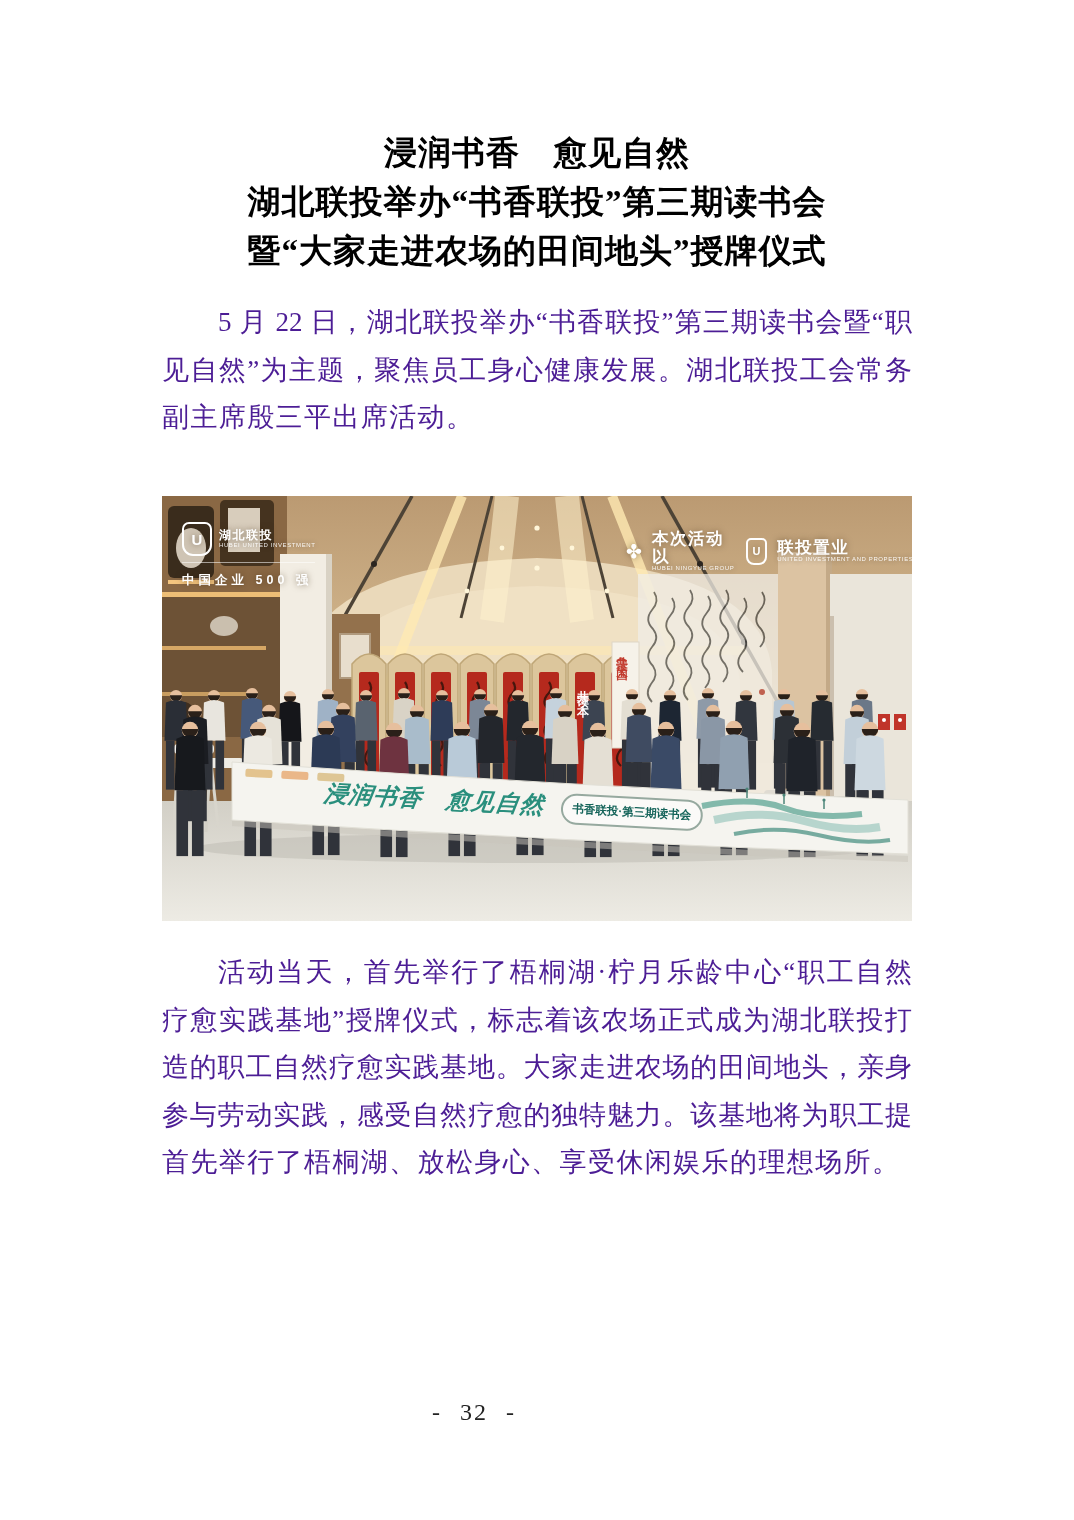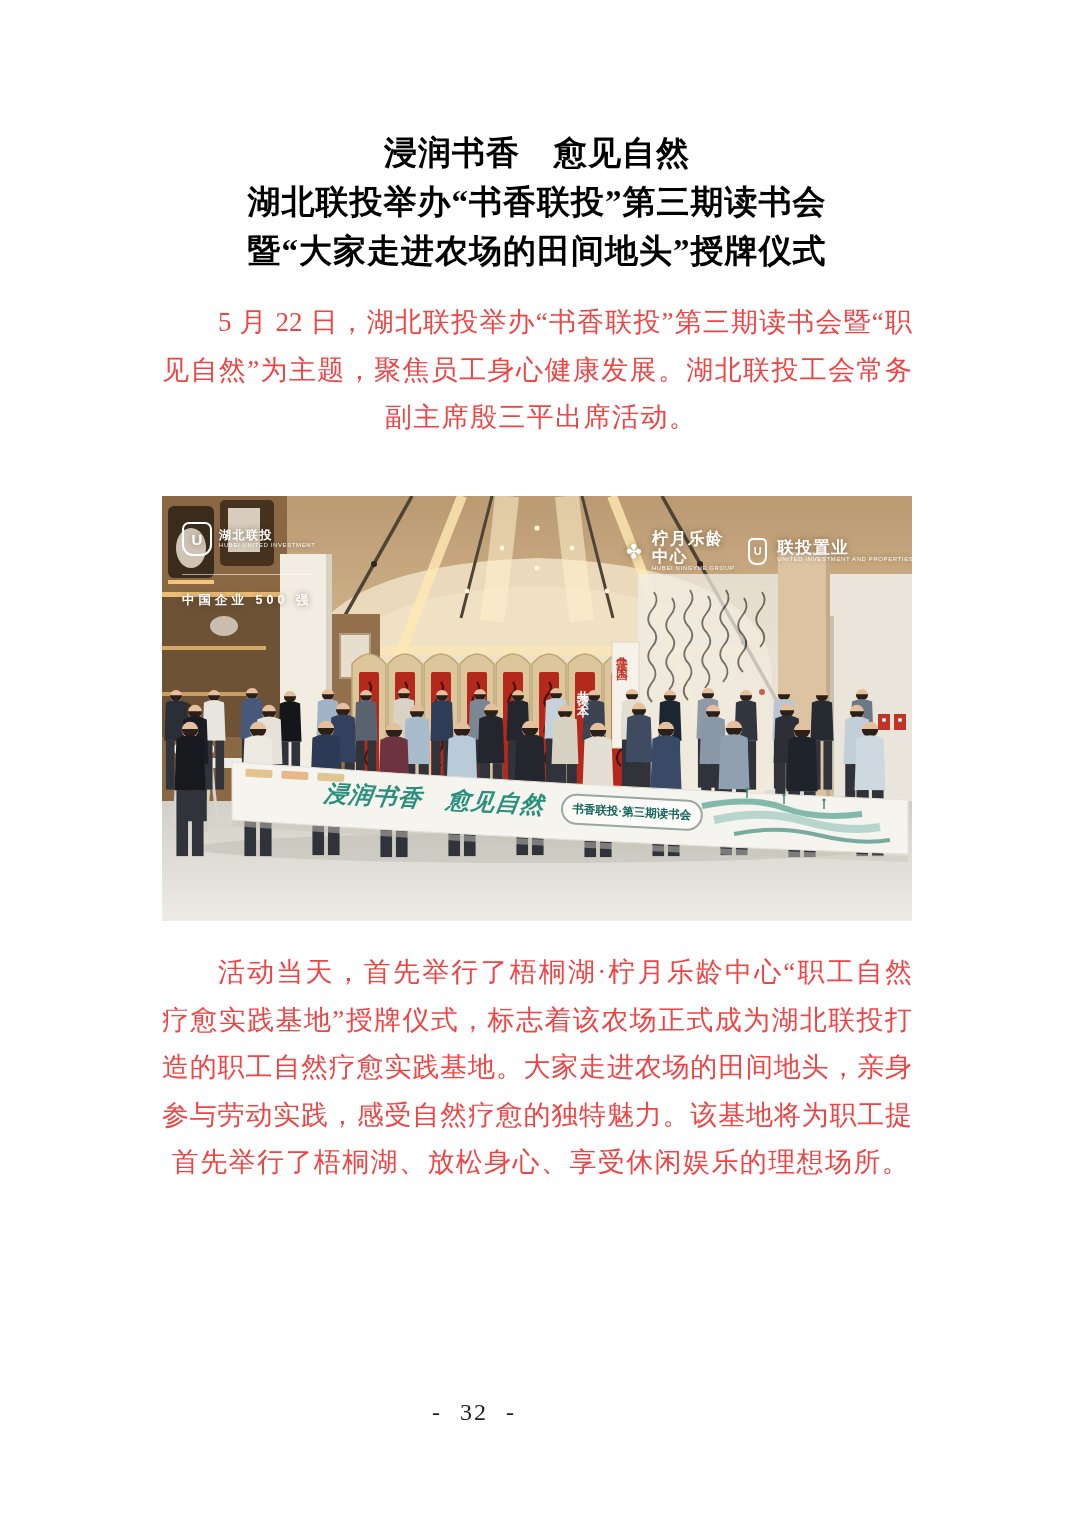--- a/index.html
+++ b/index.html
@@ -2,43 +2,43 @@
 <html><head>
 <meta charset="utf-8">
 <style>
   html,body{margin:0;padding:0;}
   body{width:1074px;height:1520px;background:#ffffff;position:relative;
        font-family:"Liberation Serif","DejaVu Serif",serif;color:#121212;overflow:hidden;}
 
   
   .title{position:absolute;top:129px;left:0;width:1074px;text-align:center;
          font-weight:bold;font-size:33px;line-height:49px;color:#000;letter-spacing:1px;}
-  .bodytext{position:absolute;left:162px;width:750px;font-size:27px;line-height:47.6px;color:#ef4444;}
+  .bodytext{position:absolute;left:162px;width:750px;font-size:27px;line-height:47.6px;color:#4c1d95;}
   .p1{top:299px;} .p2{top:949px;}
   .jline{text-align:justify;text-align-last:justify;}
-  .lline{text-align:center;letter-spacing:1.4px;margin-left:8px;}
+  .lline{text-align:left;letter-spacing:1.4px;}
   .indent{text-indent:56px;}
   .pagenum{position:absolute;top:1399px;left:0;width:948px;text-align:center;
            font-size:24px;letter-spacing:2px;word-spacing:10px;color:#222;}
 
   
   .photo{position:absolute;left:162px;top:496px;width:750px;height:425px;
          background:#d8c3a2;overflow:hidden;}
   .photo svg{position:absolute;left:0;top:0;}
   .sans{font-family:"Liberation Sans","DejaVu Sans",sans-serif;}
 
   .logoL{position:absolute;left:20px;top:26px;color:#fff;text-shadow:0 0 6px rgba(60,40,15,.55);}
   .logoRow{display:flex;align-items:center;gap:7px;}
   .umark{width:26px;height:30px;border:2.5px solid #fff;border-radius:7px 7px 11px 11px;
          display:flex;align-items:center;justify-content:center;font-size:15px;font-weight:bold;}
   .umark.sm{width:19px;height:23px;border-width:2px;font-size:11px;border-radius:5px 5px 8px 8px;}
   .lname{font-size:12px;font-weight:bold;letter-spacing:1.5px;line-height:1.1;}
   .lname.md{font-size:16.5px;}
   .lsub{font-size:6px;letter-spacing:.6px;opacity:.9;line-height:1.3;white-space:nowrap;}
-  .lbadge{margin-top:18px;padding-top:17px;border-top:1px solid rgba(255,255,255,.55);
+  .lbadge{margin-top:6px;padding-top:9px;border-top:1px solid rgba(255,255,255,.55);
           font-size:12.5px;letter-spacing:4px;font-weight:bold;}
   .logoR{position:absolute;left:464px;top:33px;display:flex;align-items:center;gap:10px;
          color:#fff;text-shadow:0 0 6px rgba(60,40,15,.5);}
   .flower{font-size:19px;line-height:1;}
 
   .bannerT{position:absolute;left:70px;top:266px;width:676px;height:64px;
            transform:rotate(3.1deg);transform-origin:0 0;}
   .sponsors{position:absolute;left:14px;top:6px;display:flex;gap:9px;}
   .sponsors i{display:block;width:27px;height:8px;border-radius:2px;opacity:.55;}
   .bmain{position:absolute;left:94px;top:10px;font-size:23.5px;font-weight:bold;font-style:italic;
@@ -260,21 +260,21 @@
         <div class="lname">湖北联投</div>
         <div class="lsub">HUBEI UNITED INVESTMENT</div>
       </div>
     </div>
     <div class="lbadge">中国企业 500 强</div>
   </div>
 
   <div class="logoR sans">
     <span class="flower">✤</span>
     <div>
-      <div class="lname md">柠月乐龄中心</div>
+      <div class="lname md">本次活动以</div>
       <div class="lsub">HUBEI NINGYUE GROUP</div>
     </div>
     <div class="umark sm">U</div>
     <div>
       <div class="lname md">联投置业</div>
       <div class="lsub">UNITED INVESTMENT AND PROPERTIES</div>
     </div>
   </div>
 
   <div class="bannerT sans">

